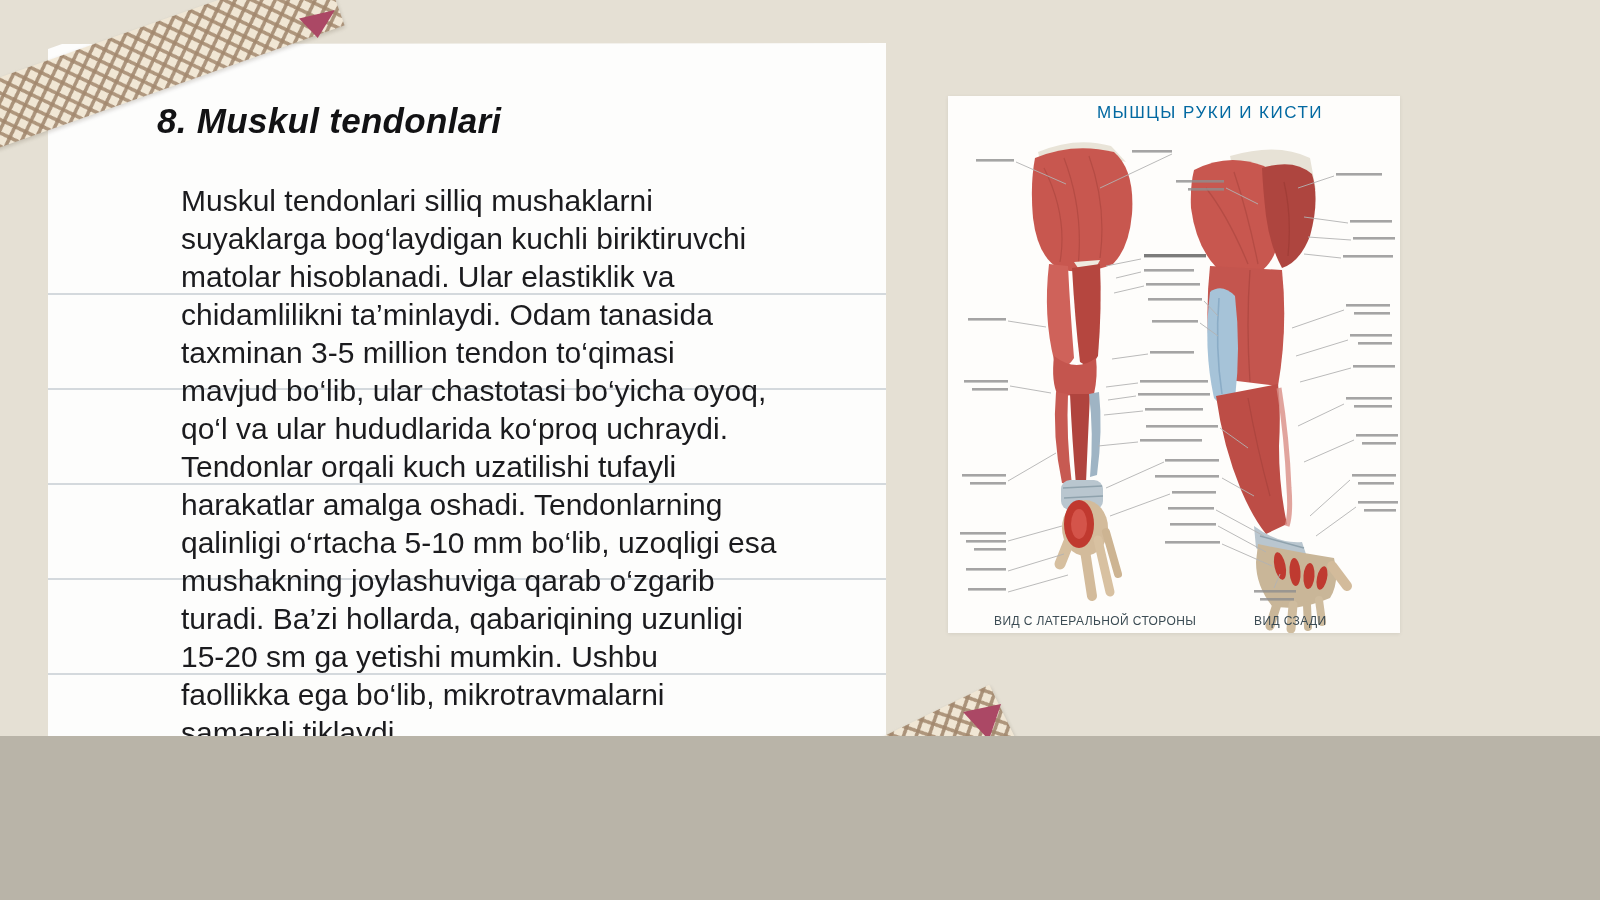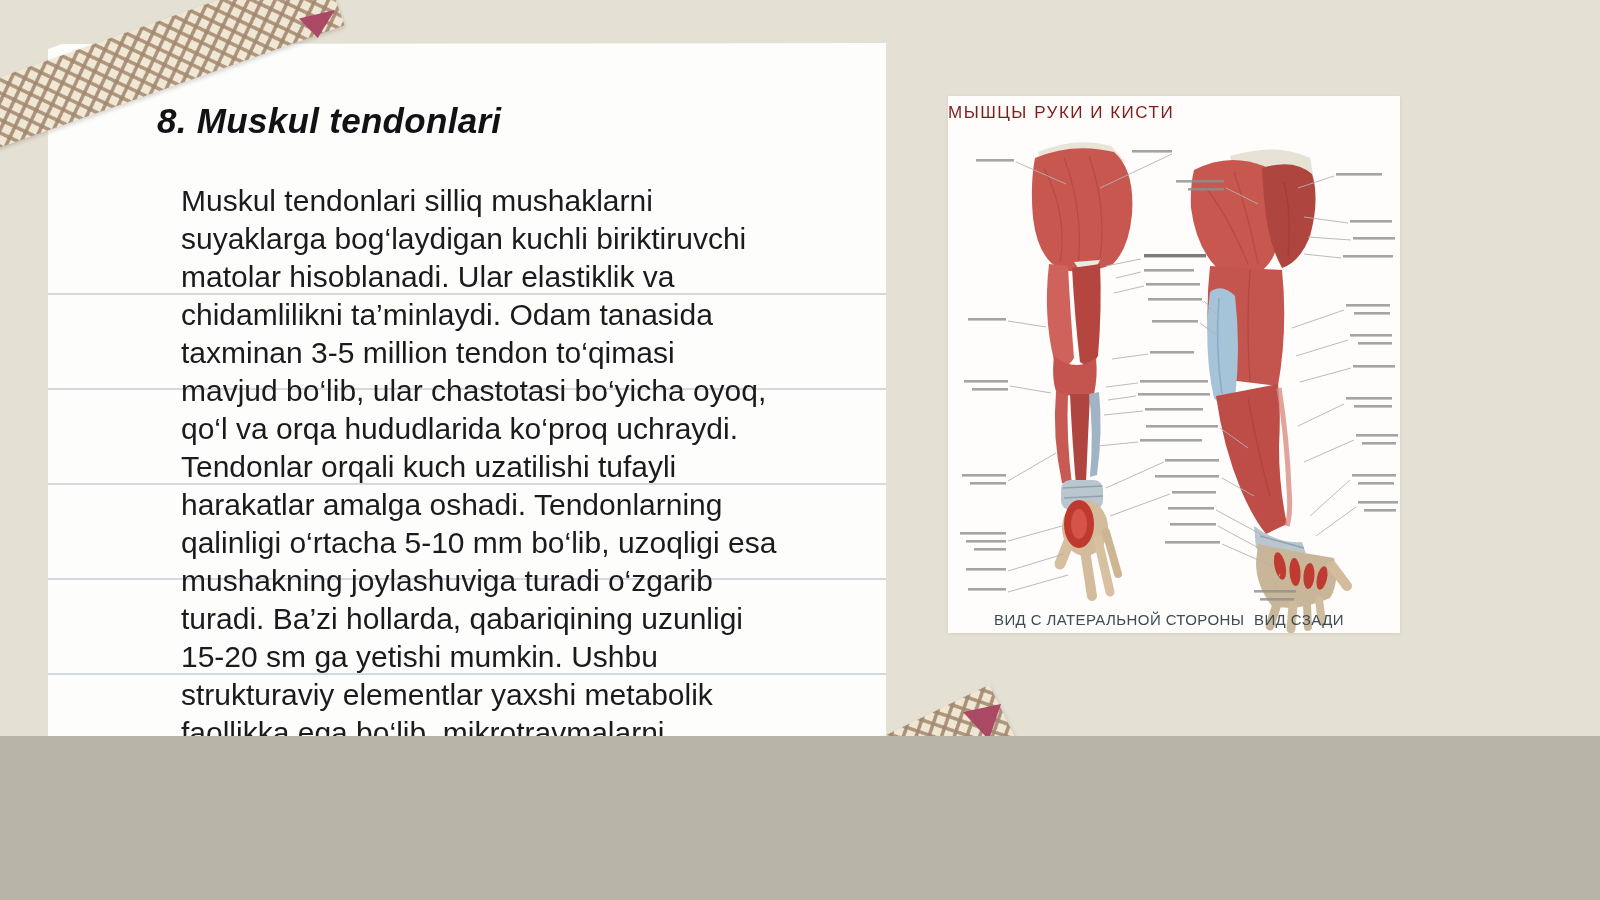--- a/index.html
+++ b/index.html
@@ -45,26 +45,26 @@
   .tip-tl { left:299px; top:10px;  width:36px; height:28px; clip-path:polygon(0 30%,100% 0,52% 100%); }
   .tip-br1{ left:640px; top:850px; width:30px; height:34px; clip-path:polygon(100% 0,58% 100%,0 45%); }
   .tip-br2{ left:963px; top:704px; width:38px; height:36px; clip-path:polygon(0 22%,100% 0,68% 100%); }
   
   .anatomy{
     position:absolute; left:948px; top:96px; width:452px; height:537px;
     background:#fefdfb; z-index:1; margin:0;
     box-shadow:0 1px 4px rgba(0,0,0,.08);
   }
   .fig-title{
-    position:absolute; top:7px; left:0; width:100%; 
-    font-size:17px; letter-spacing:1.5px; color:#7f1d1d; font-weight:400;
+    position:absolute; top:7px; left:0; width:100%; text-align:center;
+    font-size:17px; letter-spacing:1.5px; color:#0369a1; font-weight:400;padding-left:36px;
   }
   .fig-svg{position:absolute; left:0; top:0;}
   .fig-cap{
-    position:absolute; bottom:5px; font-size:15px; letter-spacing:.4px;
+    position:absolute; bottom:5px; font-size:12px; letter-spacing:.4px;
     color:#3c4c54; font-weight:500;
   }
   .cap-lateral{left:46px;} .cap-back{left:306px;}
   
   .ml{position:absolute; background:#0b0b0b; border-radius:4px; z-index:1;}
   .ml1{left:1348px; top:846px; width:262px; height:7px; transform:rotate(-1.3deg);}
   .ml2{left:1353px; top:871px; width:257px; height:5px; transform:rotate(-0.8deg);}
   .ml3{left:1362px; top:884px; width:248px; height:5px; transform:rotate(-0.8deg);}
 </style>
 </head>
@@ -80,28 +80,27 @@
     <div class="rule r5"></div>
     <div class="rule r6"></div>
     <h1 class="note-title">8. Muskul tendonlari</h1>
     <div class="note-body">
       <div>Muskul tendonlari silliq mushaklarni</div>
       <div>suyaklarga bog‘laydigan kuchli biriktiruvchi</div>
       <div>matolar hisoblanadi. Ular elastiklik va</div>
       <div>chidamlilikni ta’minlaydi. Odam tanasida</div>
       <div>taxminan 3-5 million tendon to‘qimasi</div>
       <div>mavjud bo‘lib, ular chastotasi bo‘yicha oyoq,</div>
-      <div>qo‘l va orqa hududlarida ko‘proq uchraydi.</div>
+      <div>qo‘l va ular hududlarida ko‘proq uchraydi.</div>
       <div>Tendonlar orqali kuch uzatilishi tufayli</div>
       <div>harakatlar amalga oshadi. Tendonlarning</div>
       <div>qalinligi o‘rtacha 5-10 mm bo‘lib, uzoqligi esa</div>
-      <div>mushakning joylashuviga turadi o‘zgarib</div>
+      <div>mushakning joylashuviga qarab o‘zgarib</div>
       <div>turadi. Ba’zi hollarda, qabariqining uzunligi</div>
       <div>15-20 sm ga yetishi mumkin. Ushbu</div>
-      <div>strukturaviy elementlar yaxshi metabolik</div>
       <div>faollikka ega bo‘lib, mikrotravmalarni</div>
       <div>samarali tiklaydi.</div>
     </div>
   </div>
 
   <div class="tape tape-tl"></div>
   <div class="tip tip-tl"></div>
   <div class="tape tape-br"></div>
   <div class="tip tip-br1"></div>
   <div class="tip tip-br2"></div>

